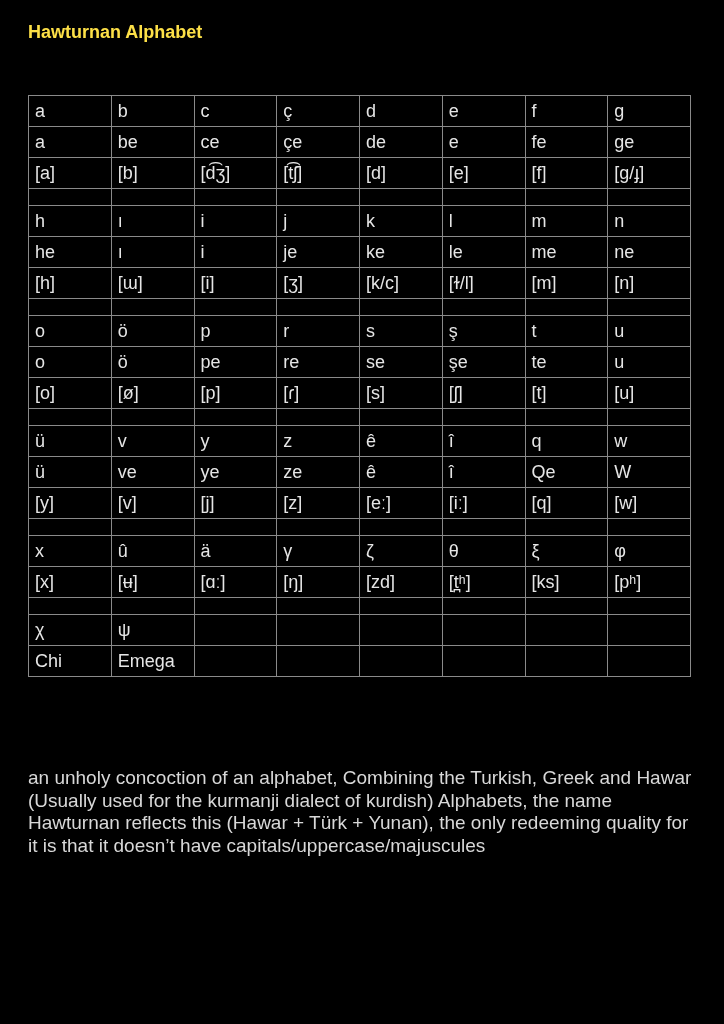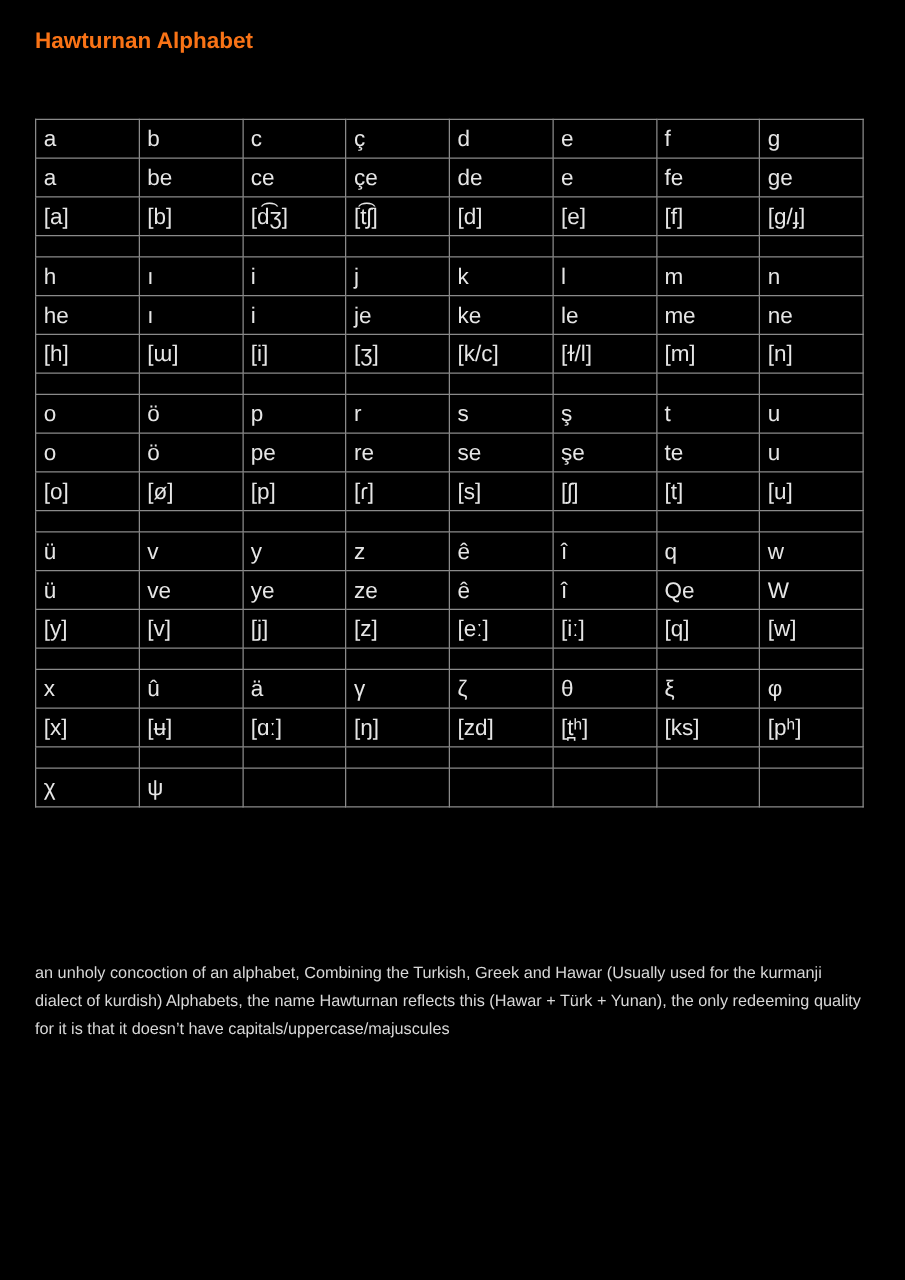--- a/index.html
+++ b/index.html
@@ -3,36 +3,36 @@
 <meta charset="utf-8">
 <style>
   html, body { margin: 0; padding: 0; }
   body {
     width: 724px; height: 1024px; background: #000; color: #e6e6e6;
     font-family: "Liberation Sans", "DejaVu Sans", sans-serif;
     position: relative; overflow: hidden;
   }
   .title {
     position: absolute; left: 28px; top: 22px;
-    font-size: 18px; font-weight: bold; color: #f97316;
+    font-size: 18px; font-weight: bold; color: #fde047;
   }
   table.alpha {
     position: absolute; left: 28px; top: 95px;
     border-collapse: collapse; table-layout: fixed;
     width: 663px;
   }
   table.alpha td {
     border: 1px solid #8a8a8a; height: 30px; padding: 0 0 0 6px;
     font-size: 18px; color: #e6e6e6; vertical-align: middle;
     white-space: nowrap; overflow: hidden;
   }
   table.alpha tr.spacer td { height: 16px; }
   .desc {
     position: absolute; left: 28px; top: 767px; width: 670px;
-    font-size: 13px; line-height: 22.5px; color: #d8d8d8;
+    font-size: 19px; line-height: 22.5px; color: #d8d8d8;
   }
 </style>
 </head>
 <body>
 
 <div class="title">Hawturnan Alphabet</div>
 
 <table class="alpha">
   <tbody id="alpha-body">
       <tr>
@@ -228,16 +228,26 @@
       <tr>
         <td>χ</td>
         <td>ψ</td>
         <td></td>
         <td></td>
         <td></td>
         <td></td>
         <td></td>
         <td></td>
       </tr>
+      <tr>
+        <td>Chi</td>
+        <td>Emega</td>
+        <td></td>
+        <td></td>
+        <td></td>
+        <td></td>
+        <td></td>
+        <td></td>
+      </tr>
     </tbody>
 </table>
 
 <div class="desc">an unholy concoction of an alphabet, Combining the Turkish, Greek and Hawar (Usually used for the kurmanji dialect of kurdish) Alphabets, the name Hawturnan reflects this (Hawar + Türk + Yunan), the only redeeming quality for it is that it doesn’t have capitals/uppercase/majuscules</div>
 
 </body></html>

